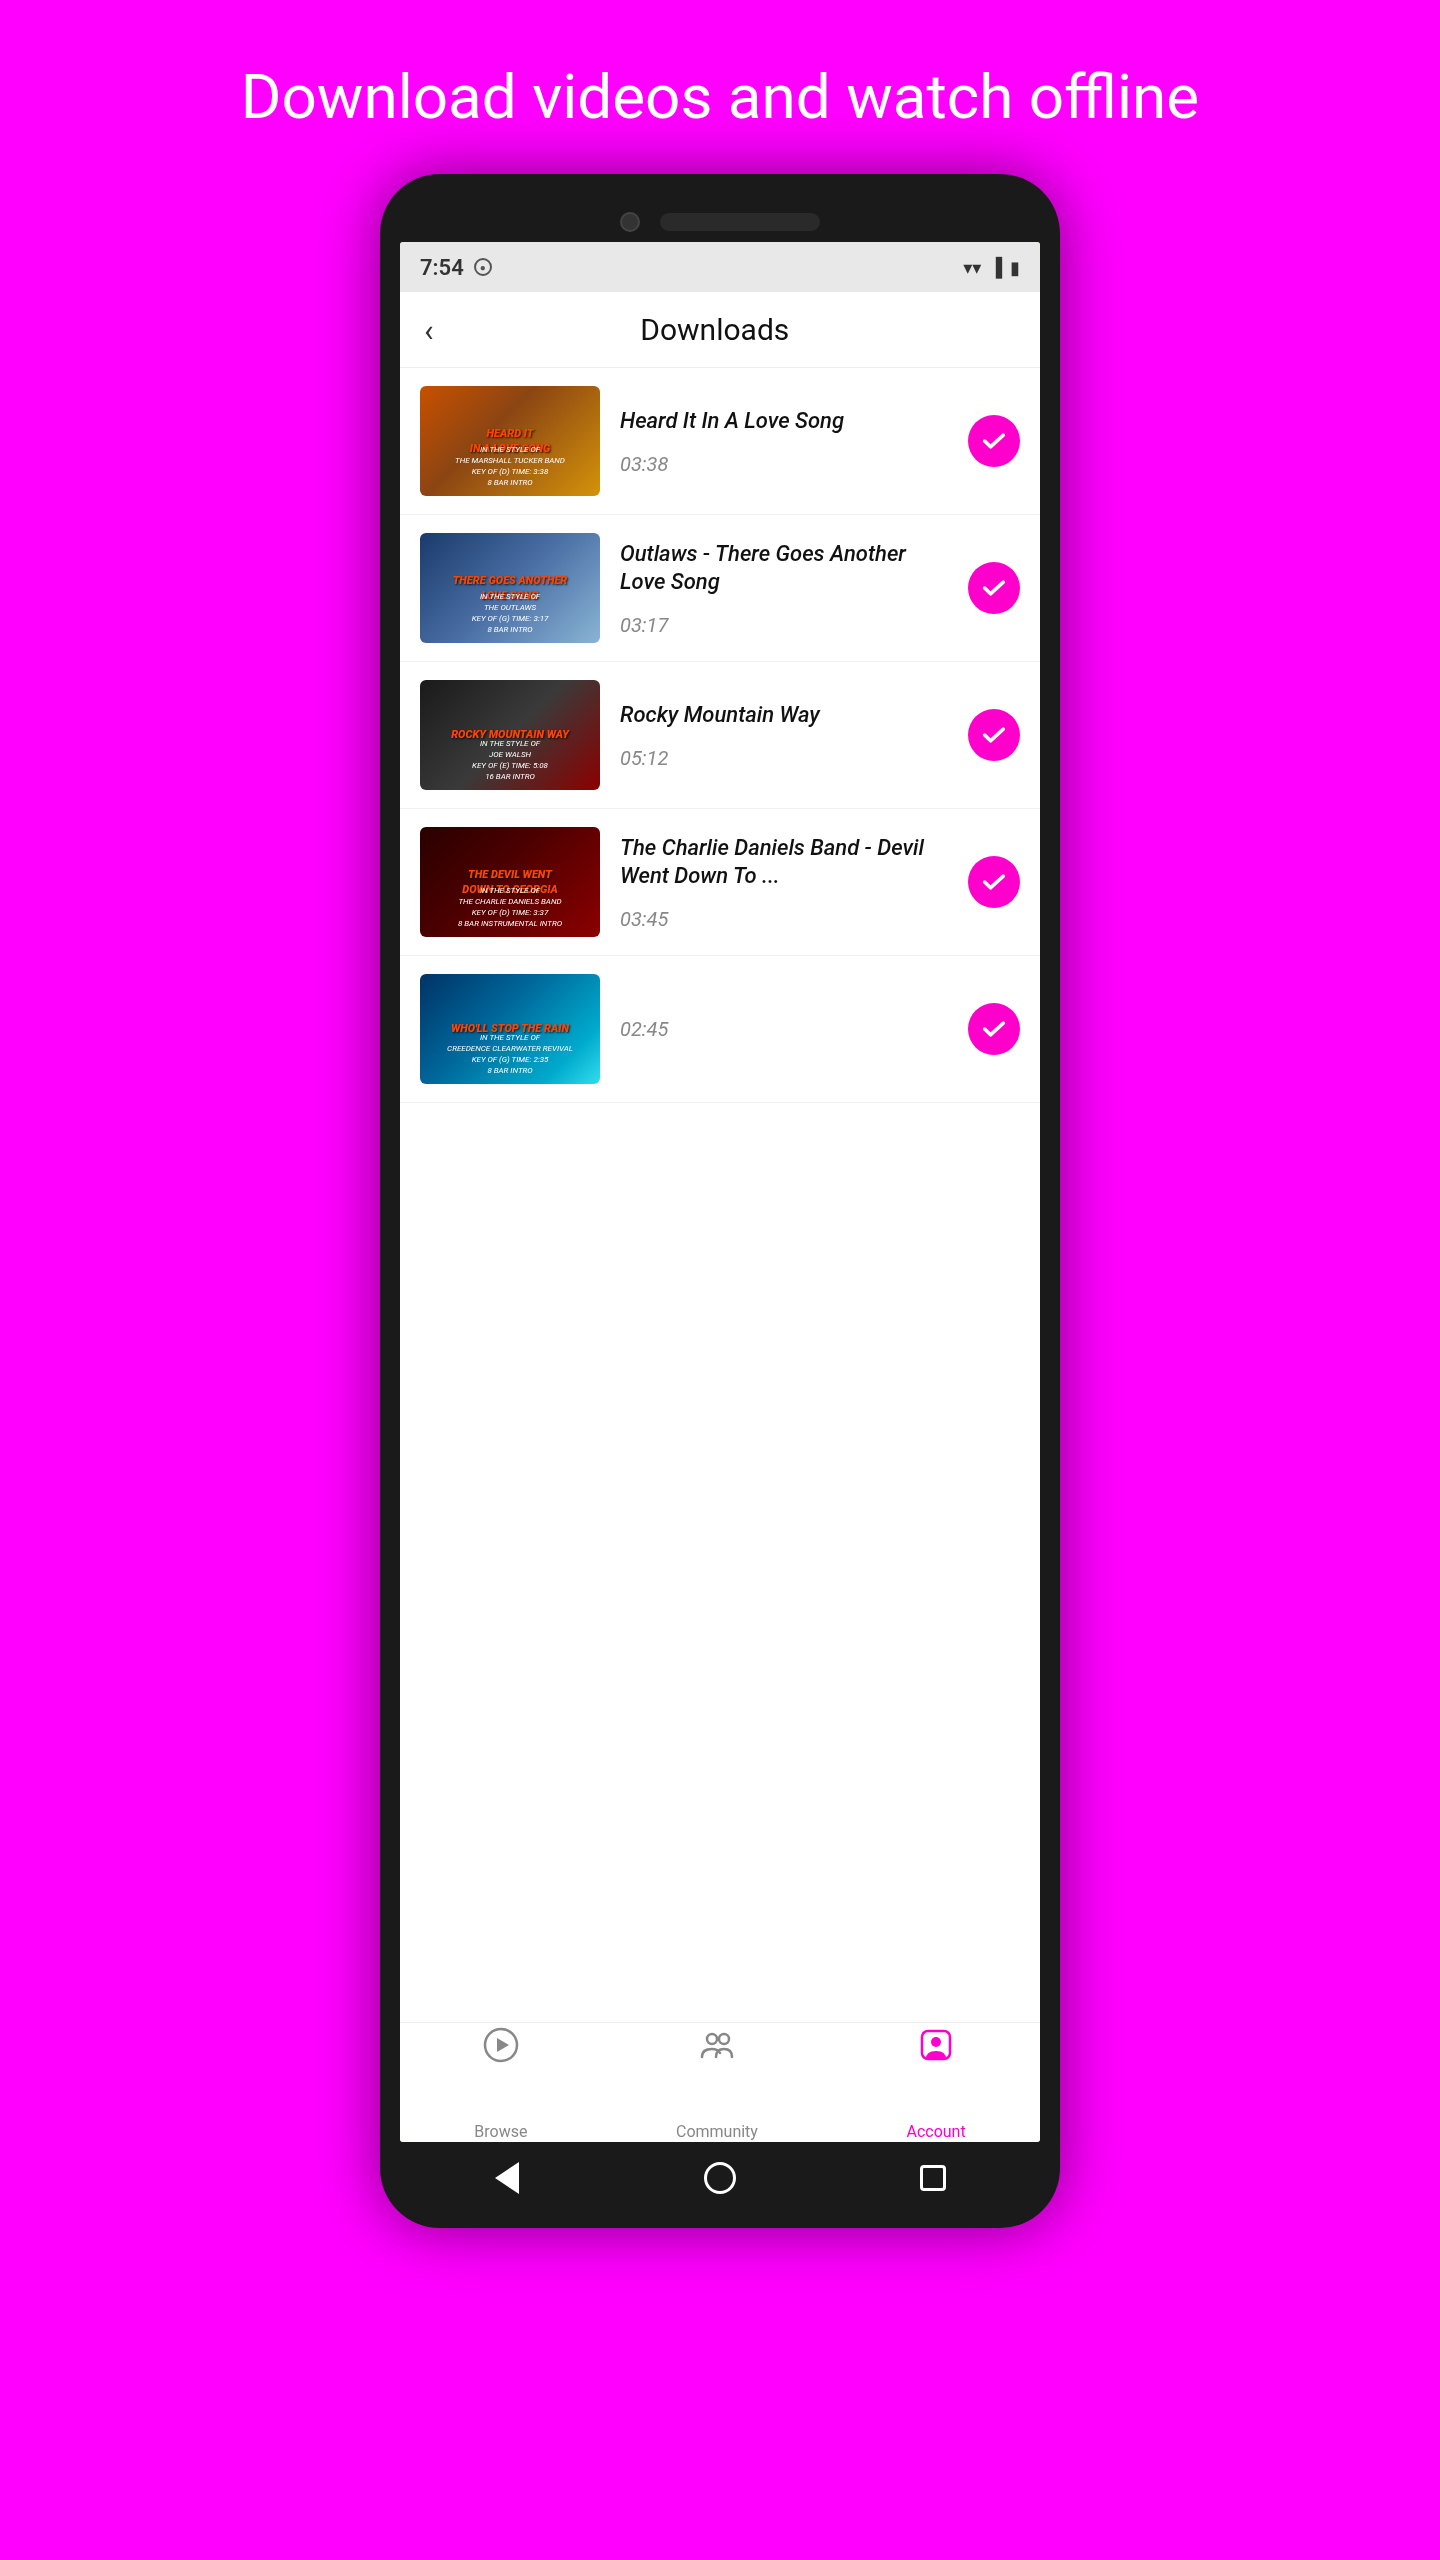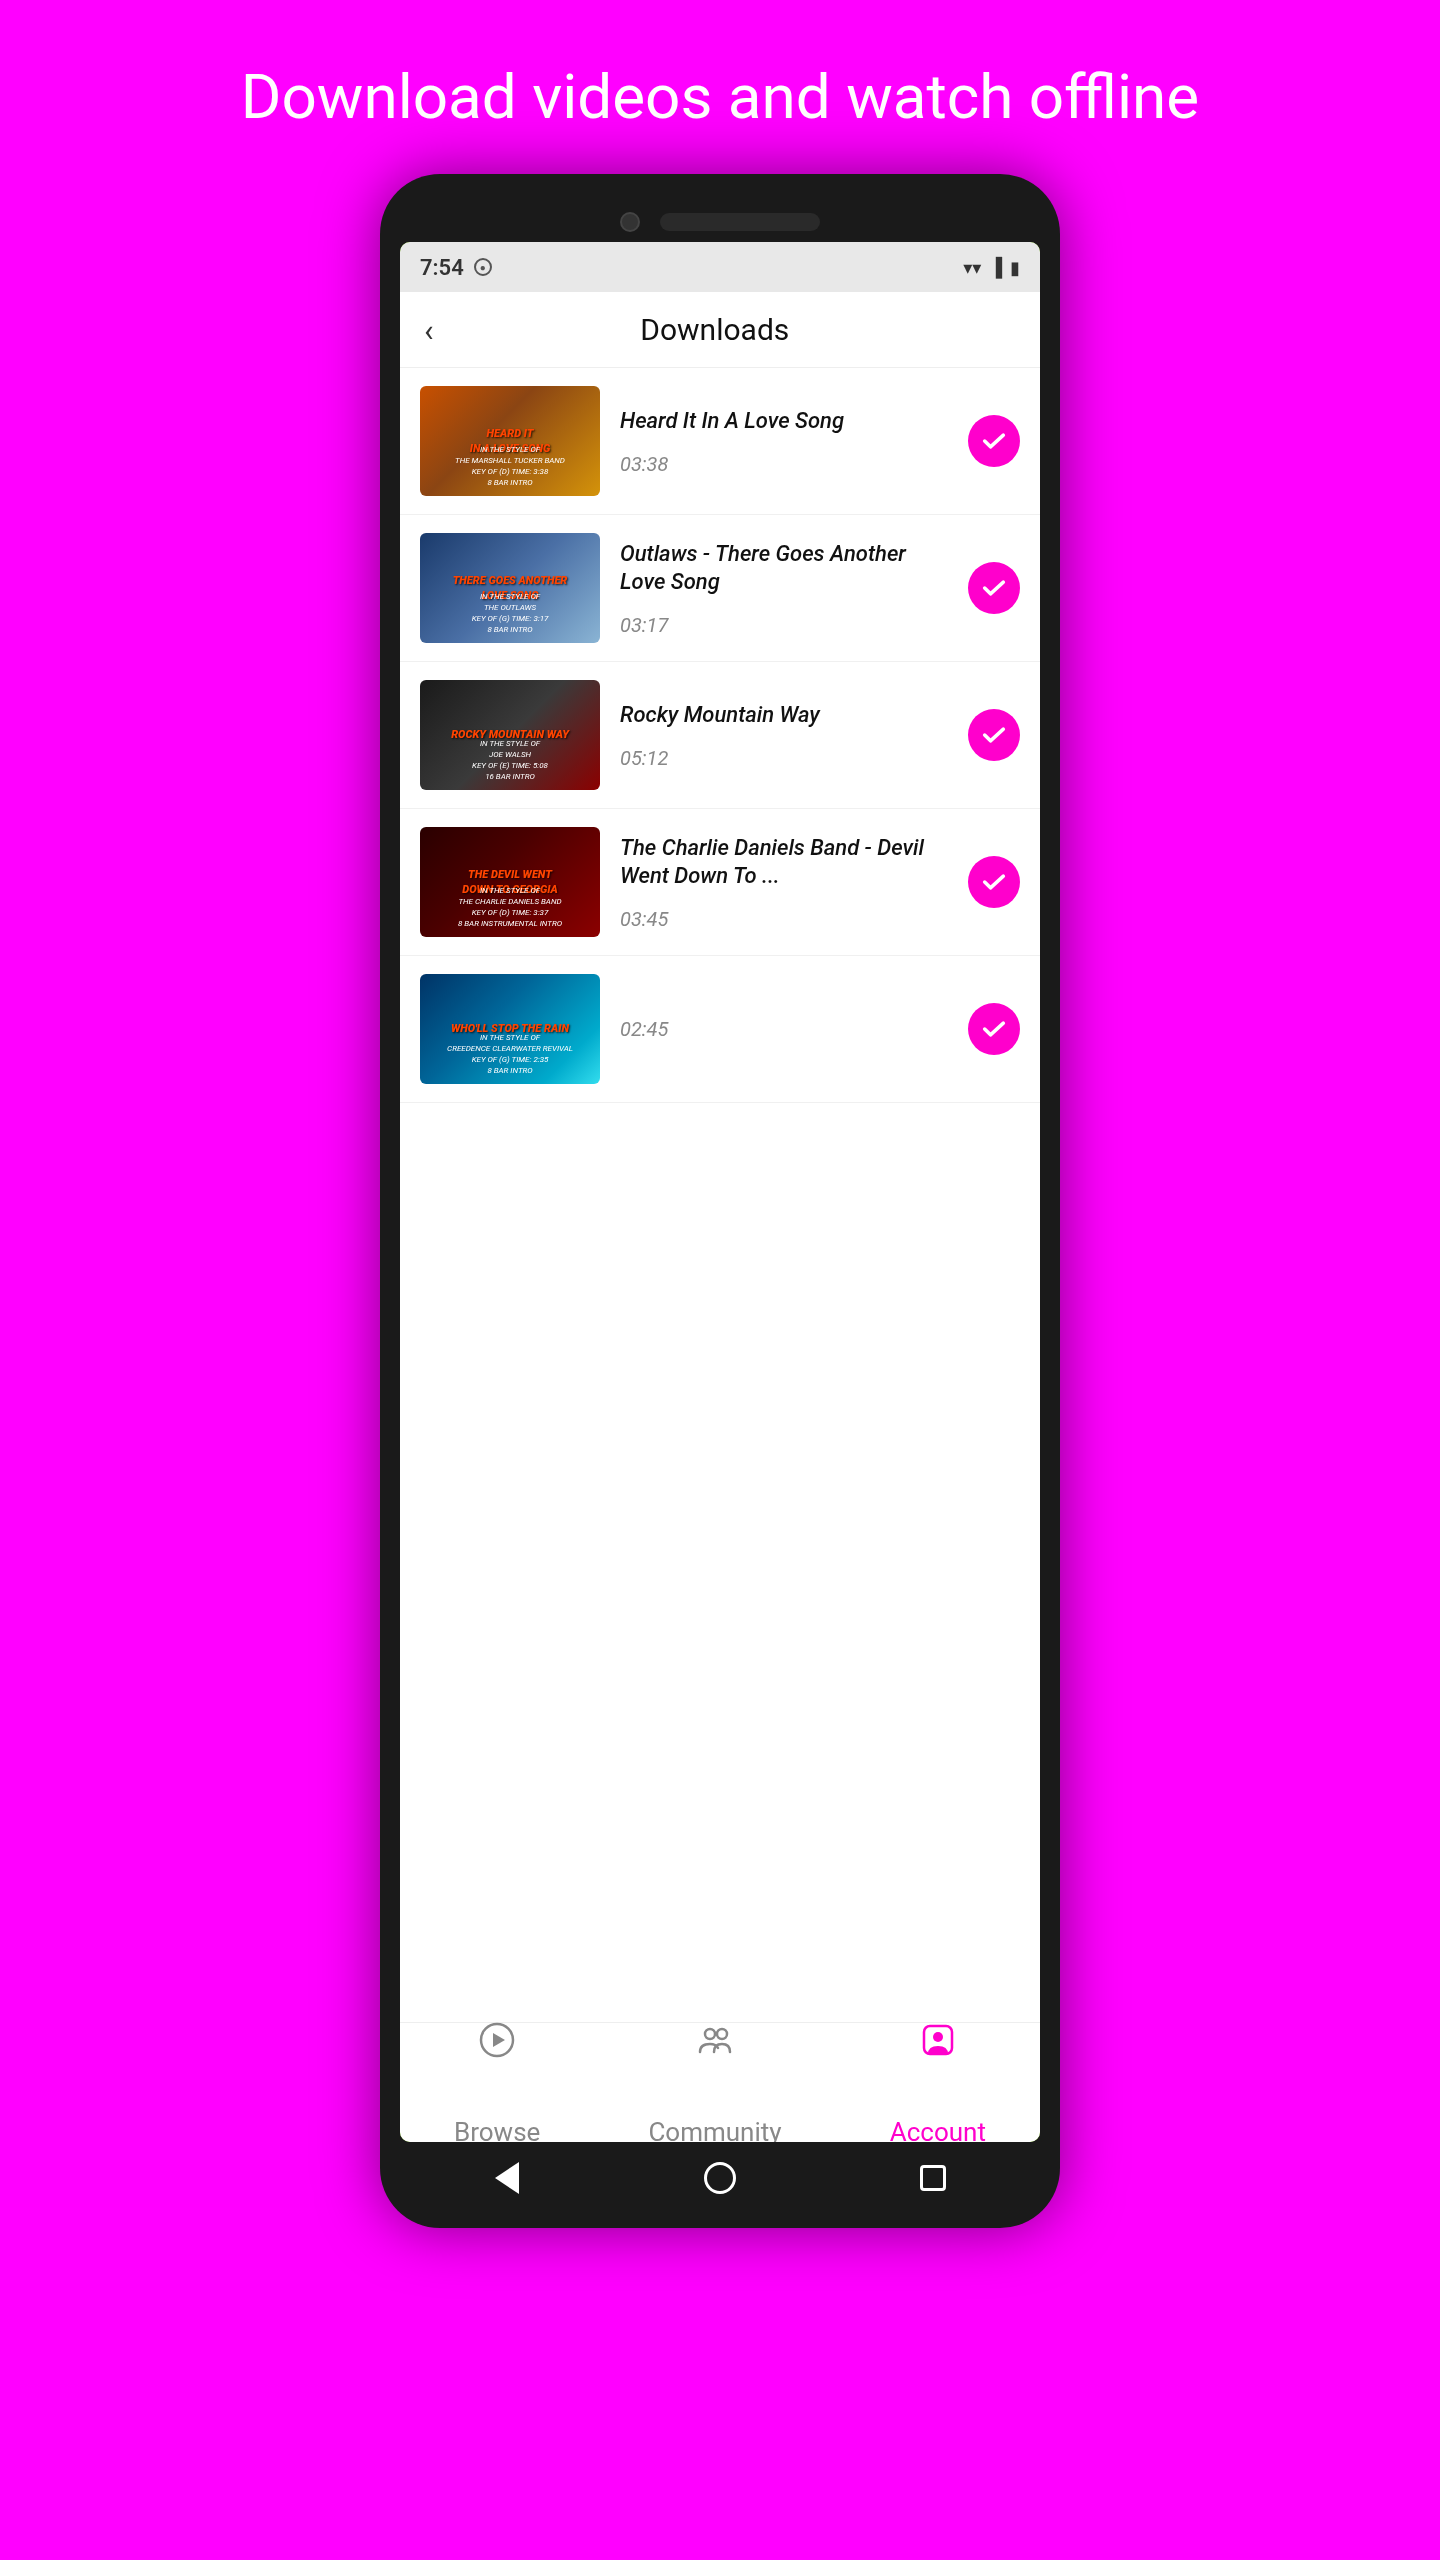--- a/index.html
+++ b/index.html
@@ -51,21 +51,21 @@
 
     .phone-speaker {
       width: 160px;
       height: 18px;
       background: #2a2a2a;
       border-radius: 10px;
     }
 
     .phone-screen {
       background: #84cc16;
-      border-radius: 10px;
+      border-radius: 3px;
       overflow: hidden;
       min-height: 1900px;
       display: flex;
       flex-direction: column;
     }
 
     .status-bar {
       background: #e8e8e8;
       padding: 10px 20px;
       display: flex;
@@ -245,21 +245,21 @@
 
     .nav-icon {
       width: 50px;
       height: 50px;
       display: flex;
       align-items: center;
       justify-content: center;
     }
 
     .nav-label {
-      font-size: 26px;
+      font-size: 16px;
       color: #888;
       margin-top: 44px;
     }
 
     .nav-label.active {
       color: #ff00cc;
     }
 
     .phone-bottom {
       padding: 16px 0 10px;

